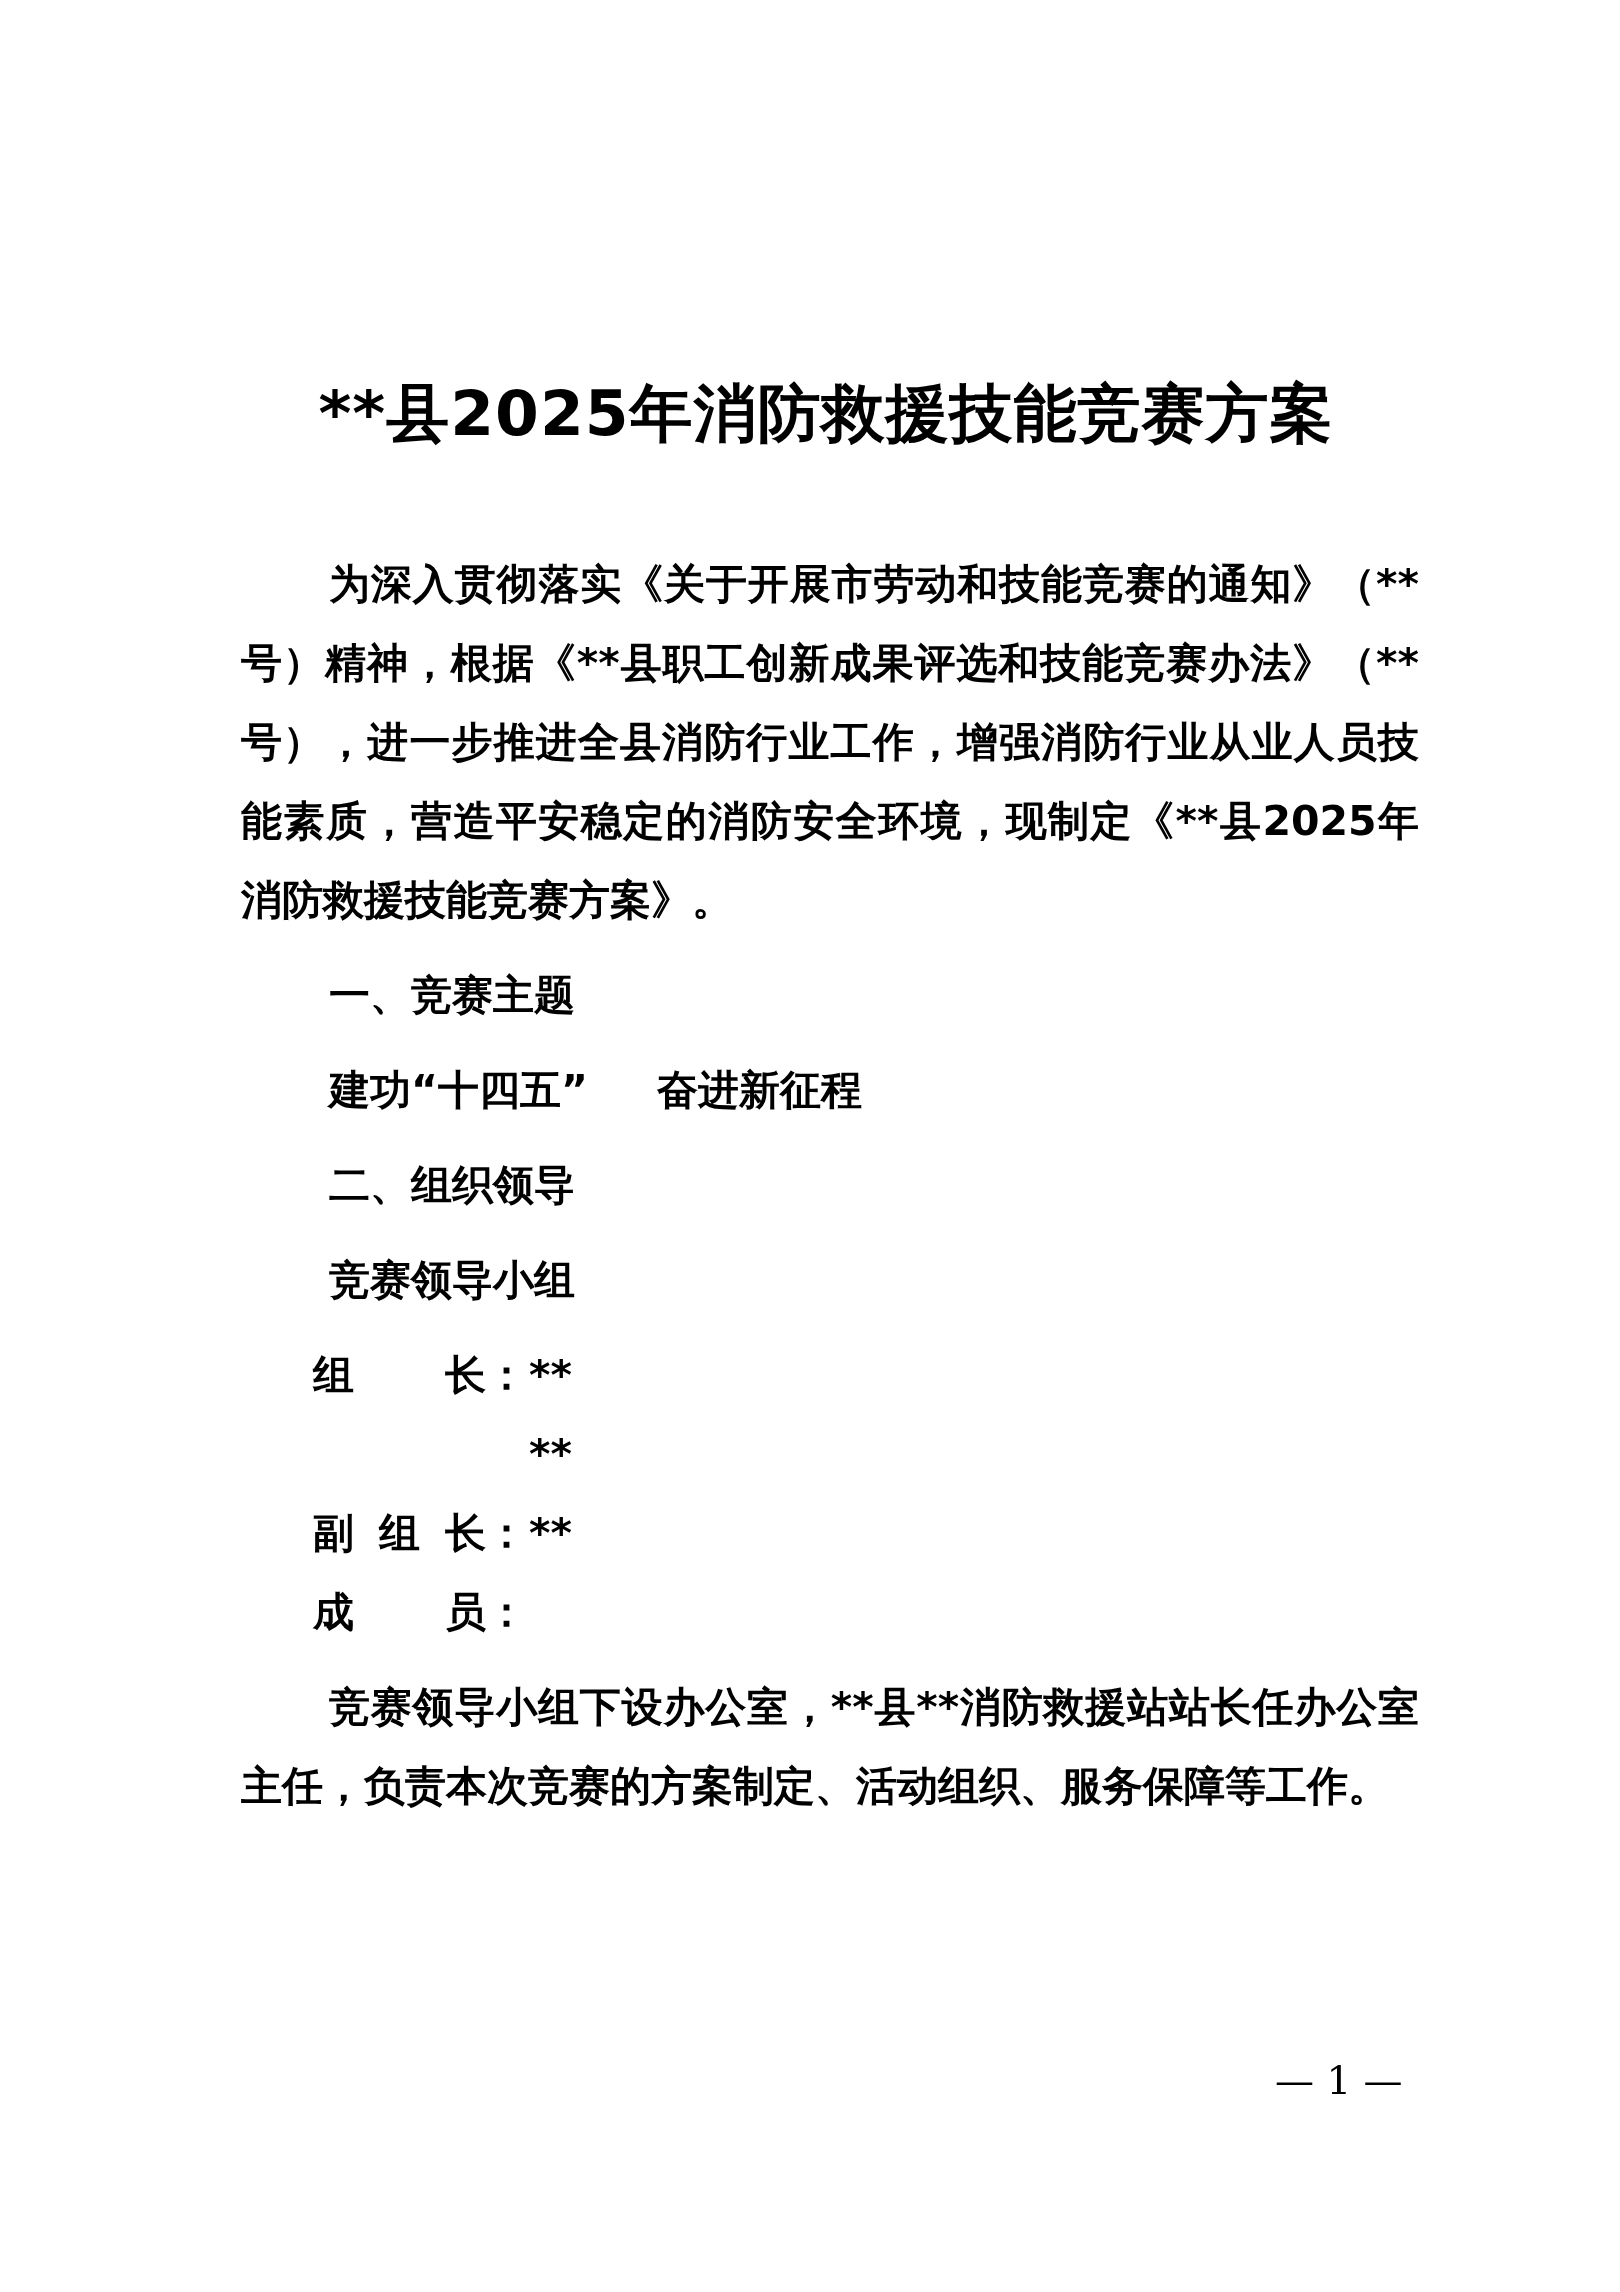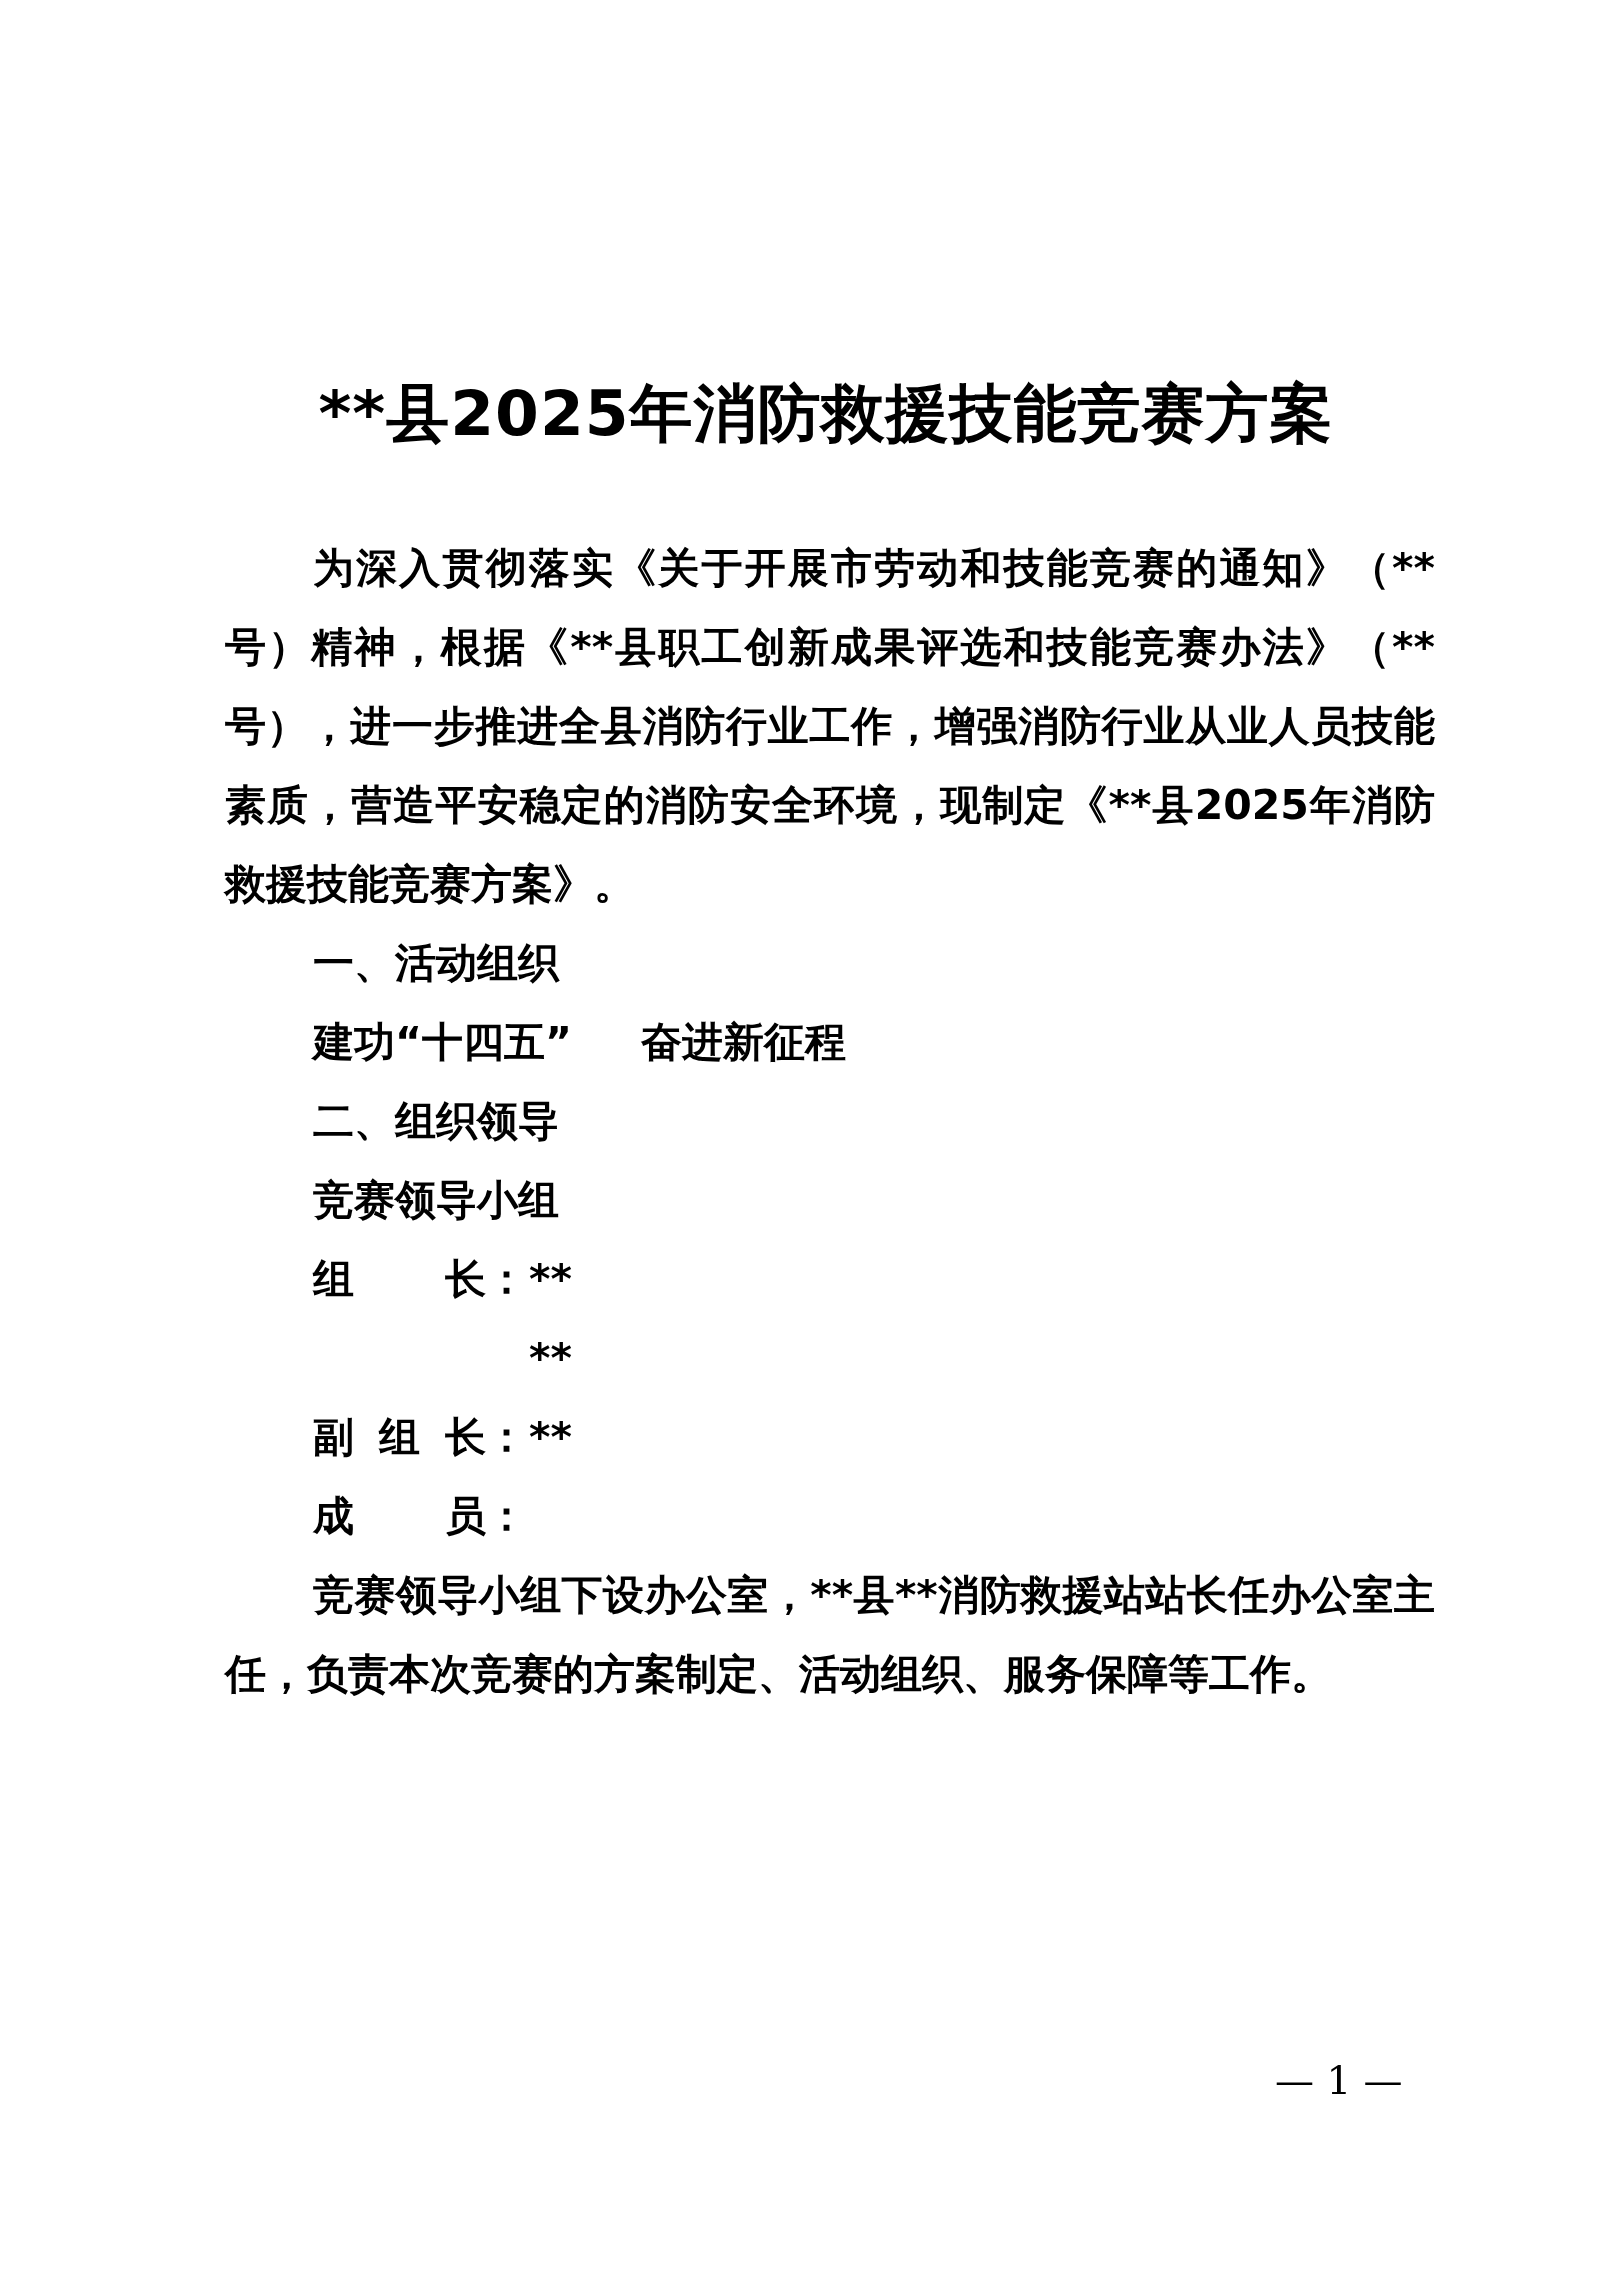--- a/index.html
+++ b/index.html
@@ -3,40 +3,40 @@
 <meta charset="utf-8">
 <style>
   html, body { margin: 0; padding: 0; background: #ffffff; }
   body { width: 1620px; height: 2293px; position: relative; overflow: hidden;
          font-family: "DejaVu Sans", "Liberation Sans", sans-serif; color: #000; }
   .page { position: absolute; left: 16px; top: 0; width: 1620px; height: 2097px; }
   .title { position: absolute; top: 370px; left: 0; width: 1620px; text-align: center;
            font-size: 63px; font-weight: bold; letter-spacing: 1px; line-height: 88px; }
   .body { position: absolute; left: 209px; top: 529px; width: 1210px;
           font-size: 41px; font-weight: bold; line-height: 79px; }
-  .p { margin: 0; text-align: justify; text-align-last: left; }
+  .p { margin: 16px; text-align: justify; text-align-last: left; }
   .indent { text-indent: 88px; }
   .row { display: flex; margin-left: 88px; }
   .lbl { width: 214px; display: flex; justify-content: space-between; }
   .lbl span { display: inline-block; }
   .val { padding-left: 2px; }
   .theme-gap { display: inline-block; width: 69px; }
   .pagenum { position: absolute; left: 1259px; top: 2058px; font-family: "DejaVu Serif", "Liberation Serif", serif;
              font-size: 39px; font-weight: normal; }
 </style>
 </head>
 <body>
 
 <div class="page">
   <div class="title">**县2025年消防救援技能竞赛方案</div>
 
   <div class="body">
     <p class="p indent">为深入贯彻落实《关于开展市劳动和技能竞赛的通知》（**号）精神，根据《**县职工创新成果评选和技能竞赛办法》（**号），进一步推进全县消防行业工作，增强消防行业从业人员技能素质，营造平安稳定的消防安全环境，现制定《**县2025年消防救援技能竞赛方案》。</p>
 
-    <p class="p indent">一、活动组织</p>
+    <p class="p indent">一、竞赛主题</p>
     <p class="p indent">
       <span>建功“十四五”</span><span class="theme-gap"></span><span>奋进新征程</span>
     </p>
 
     <p class="p indent">二、组织领导</p>
     <p class="p indent">竞赛领导小组</p>
 
     <div class="row">
       <div class="lbl">
         <span>组</span>

